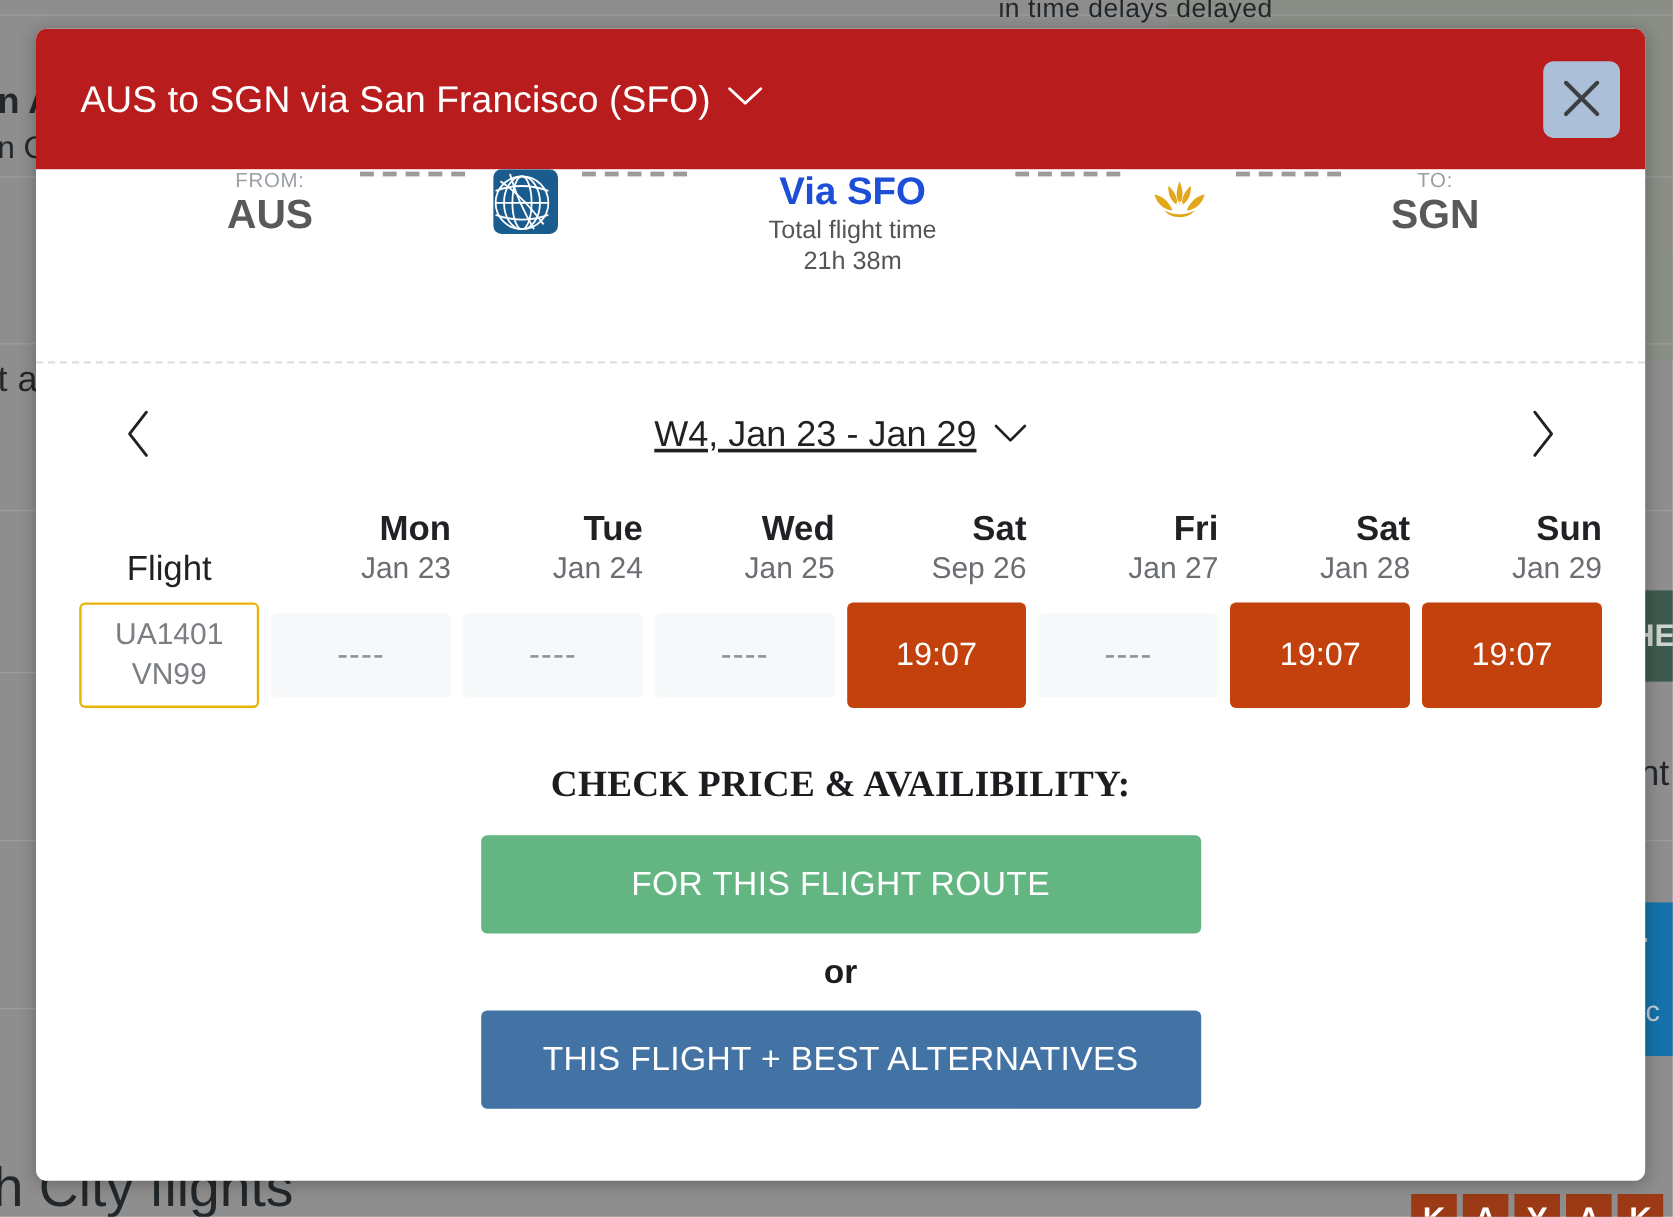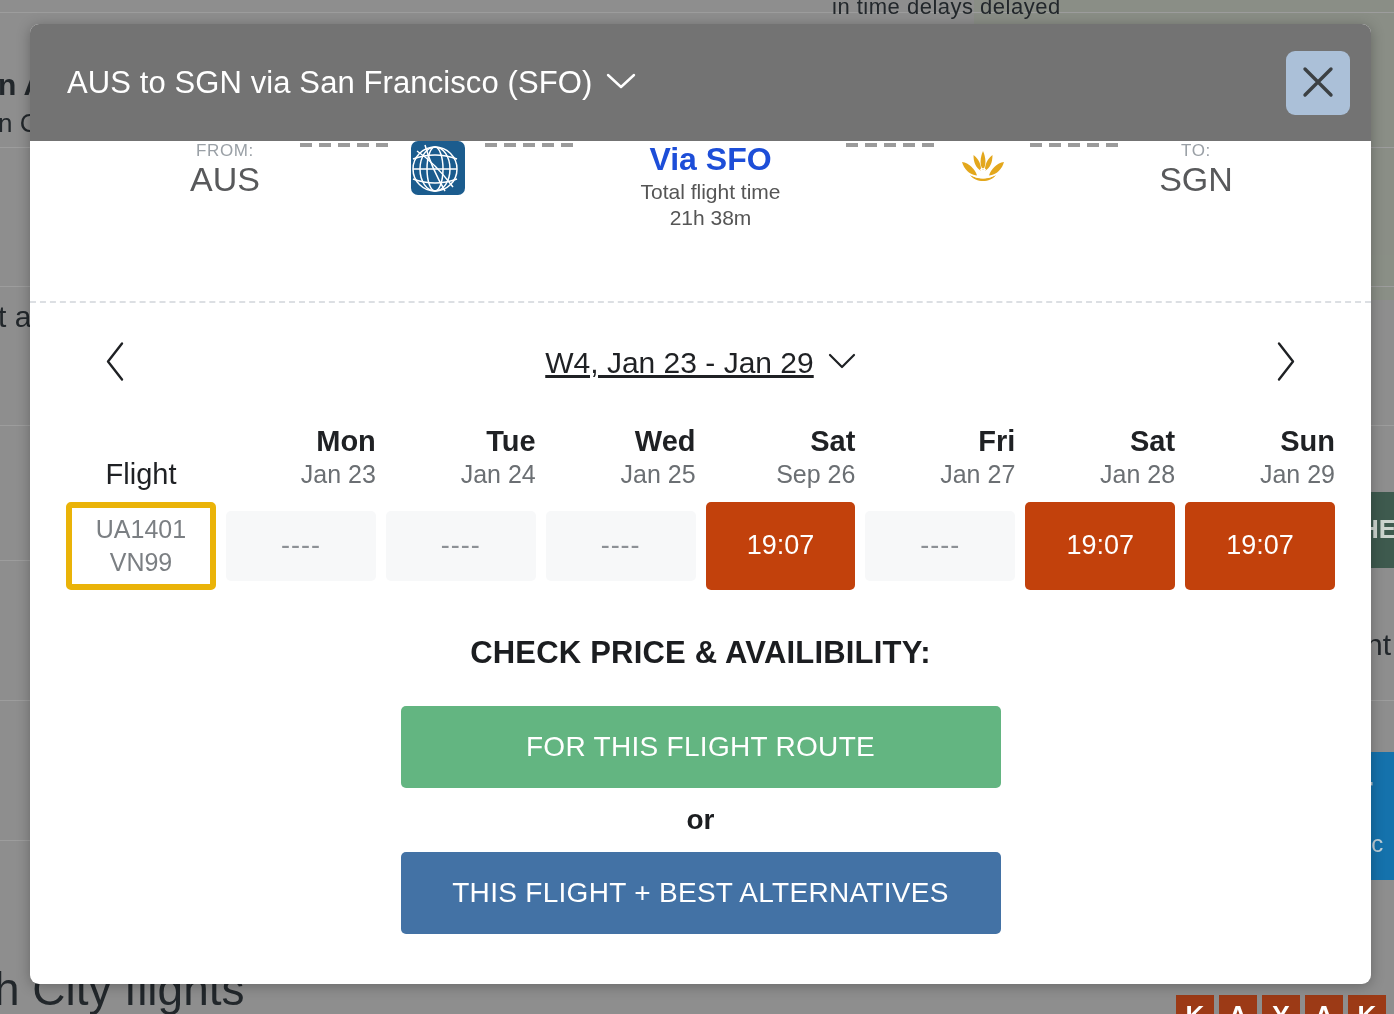--- a/index.html
+++ b/index.html
@@ -92,21 +92,21 @@
     box-shadow: 0 2px 14px rgba(0,0,0,.28);
     overflow: hidden;
     display: flex;
     flex-direction: column;
   }
 
   
   #modal-header {
     position: relative;
     height: 117px;
-    background: #737373;
+    background: #b91c1c;
     flex: 0 0 auto;
     display: flex;
     align-items: center;
   }
   #modal-title {
     margin-left: 37px;
     color: #ffffff;
     font-size: 31px;
     font-weight: 400;
     letter-spacing: .1px;
@@ -138,21 +138,21 @@
     padding: 0 120px 0 140px;
     border-bottom: 2px dashed #dcdfe3;
     position: relative;
   }
   .endpoint { text-align: center; flex: 0 0 auto; width: 110px; }
   .endpoint .cap {
     font-size: 17px; color: #9aa0a6; letter-spacing: .6px;
     font-weight: 400;
   }
   .endpoint .code {
-    font-size: 34px; color: #58595b; font-weight: normal; line-height: 1.1;
+    font-size: 34px; color: #58595b; font-weight: bold; line-height: 1.1;
   }
   .dashes {
     flex: 1 1 auto;
     height: 4px;
     min-width: 40px;
     background-image: linear-gradient(to right, #9b9b9b 0 62%, transparent 62% 100%);
     background-size: 19px 4px;
     background-repeat: repeat-x;
     margin: 0 20px;
     position: relative;
@@ -207,21 +207,21 @@
   }
   #sched-row {
     display: grid;
     grid-template-columns: 150px repeat(7, 1fr);
     column-gap: 10px;
     align-items: center;
     height: 94px;
   }
   #flight-id-cell {
     height: 88px;
-    border: 6px solid #eab308;
+    border: 2px solid #eab308;
     border-radius: 5px;
     background: #fff;
     display: flex;
     flex-direction: column;
     align-items: center;
     justify-content: center;
     color: #7b7f83;
     font-size: 25px;
     line-height: 1.3;
     font-weight: 400;
@@ -253,21 +253,22 @@
     display: flex;
     flex-direction: column;
     align-items: center;
     padding-top: 42px;
   }
   #cta-heading {
     font-size: 31px;
     font-weight: bold;
     color: #1b1d20;
     letter-spacing: .2px;
-    margin-bottom: 35px;
+    margin-bottom: 25px;
+    font-family: Liberation Serif, serif;
   }
   .cta-btn {
     width: 600px;
     height: 82px;
     border: none;
     border-radius: 5px;
     color: #ffffff;
     font-size: 28px;
     font-family: "Liberation Sans", sans-serif;
     letter-spacing: .3px;

